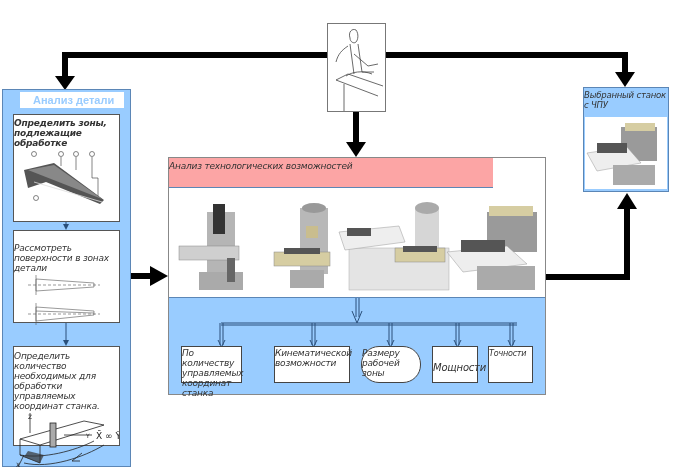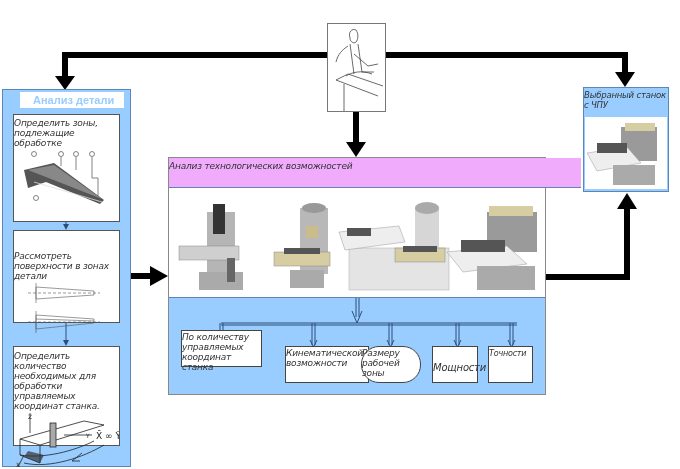--- a/index.html
+++ b/index.html
@@ -9,28 +9,28 @@
     .itxt { font-style: italic; color: #333; font-size: 9px; line-height: 10px; text-align: left;
             font-family: "DejaVu Sans", sans-serif; letter-spacing: -0.2px; }
 
     
     #left-panel { left: 2px; top: 89px; width: 129px; height: 378px; background: #99ccff;
                   border: 1px solid #5b86b6; box-sizing: border-box; }
     #left-title { left: 20px; top: 92px; width: 91px; height: 16px; background: #ffffff;
                   color: #99ccff; font-weight: bold; font-size: 11px; line-height: 16px;
                   font-family: "Liberation Sans", sans-serif; padding-left: 13px; }
     .lbox { background: #fff; border: 1px solid #555; box-sizing: border-box; }
-    #lbox1 { left: 13px; top: 114px; width: 107px; height: 108px; }
+    #lbox1 { left: 13px; top: 114px; width: 107px; height: 108px; font-weight: bold; }
     #lbox2 { left: 13px; top: 230px; width: 107px; height: 93px; }
     #lbox3 { left: 13px; top: 346px; width: 107px; height: 100px; }
 
     
     #center-panel { left: 168px; top: 157px; width: 378px; height: 238px; background: #fff;
                     border: 1px solid #888; box-sizing: border-box; }
-    #center-header { left: 169px; top: 158px; width: 412px; height: 30px; background: #f0abfc;
+    #center-header { left: 169px; top: 158px; width: 324px; height: 30px; background: #fca5a5;
                      border-bottom: 1px solid #5b86b6; box-sizing: border-box; }
     #center-bottom { left: 169px; top: 297px; width: 376px; height: 97px; background: #99ccff;
                      border-top: 1px solid #5b86b6; box-sizing: border-box; }
     .cbox { background:#fff; border:1px solid #444; box-sizing:border-box; }
 
     
     #right-panel { left: 583px; top: 87px; width: 86px; height: 105px; background: #99ccff;
                    border: 1px solid #5b86b6; box-sizing: border-box; }
     #right-img { left: 585px; top: 117px; width: 82px; height: 72px; background: #fff; }
 
@@ -108,21 +108,21 @@
         <line x1="62" y1="9" x2="62" y2="22"></line>
       <polyline points="78,9 78,30 84,30 84,48"></polyline>
     </g>
     <polygon points="10,22 40,15 90,52 86,56 32,34 14,40" fill="#555"></polygon>
     <polygon points="14,22 40,17 88,51 60,40" fill="#888"></polygon>
     <line x1="20" y1="34" x2="88" y2="54" stroke="#ddd" stroke-width="0.8"></line>
   </svg>
 </div>
 
 <div id="lbox2" class="abs lbox">
-  <div class="itxt" style="margin-top:20px">Рассмотреть поверхности в зонах детали</div>
+  <div class="itxt" style="margin-top:12px">Рассмотреть поверхности в зонах детали</div>
   <svg width="105" height="58" style="display:block">
     <g stroke="#555" stroke-width="0.6" fill="none">
       <line x1="22" y1="2" x2="22" y2="22"></line>
       <path d="M22,6 L80,10 L80,14 L22,18 Z"></path>
       <line x1="14" y1="12" x2="86" y2="12" stroke-dasharray="3,2"></line>
       <line x1="22" y1="30" x2="22" y2="52"></line>
       <path d="M22,34 L80,38 L80,42 L22,48 Z"></path>
       <path d="M22,38 L80,40"></path>
       <line x1="14" y1="41" x2="86" y2="41" stroke-dasharray="3,2"></line>
     </g>
@@ -214,24 +214,24 @@
       <polyline points="218,43 221.5,50 225,43"></polyline>
     <line x1="287" y1="26" x2="287" y2="48"></line>
       <line x1="290" y1="26" x2="290" y2="48"></line>
       <polyline points="285,43 288.5,50 292,43"></polyline>
     <line x1="341" y1="26" x2="341" y2="48"></line>
       <line x1="344" y1="26" x2="344" y2="48"></line>
       <polyline points="339,43 342.5,50 346,43"></polyline>
   </g>
 </svg>
 
-<div class="abs cbox" style="left:181px;top:330px;width:81px;height:37px;">
+<div class="abs cbox" style="left:181px;top:346px;width:61px;height:37px;">
   <div class="itxt" style="margin-top:1px">По количеству управляемых координат станка</div>
 </div>
-<div class="abs cbox" style="left:274px;top:346px;width:84px;height:37px;margin-left:11px;">
+<div class="abs cbox" style="left:274px;top:346px;width:76px;height:37px;">
   <div class="itxt" style="margin-top:1px">Кинематической возможности</div>
 </div>
 <div class="abs cbox" style="left:361px;top:346px;width:60px;height:37px;border-radius:18px;">
   <div class="itxt" style="margin-top:1px">Размеру рабочей зоны</div>
 </div>
 <div class="abs cbox" style="left:432px;top:346px;width:46px;height:37px;">
   <div class="itxt" style="margin-top:16px;font-size:10px">Мощности</div>
 </div>
 <div class="abs cbox" style="left:488px;top:346px;width:45px;height:37px;">
   <div class="itxt" style="margin-top:2px;font-size:8px">Точности</div>

